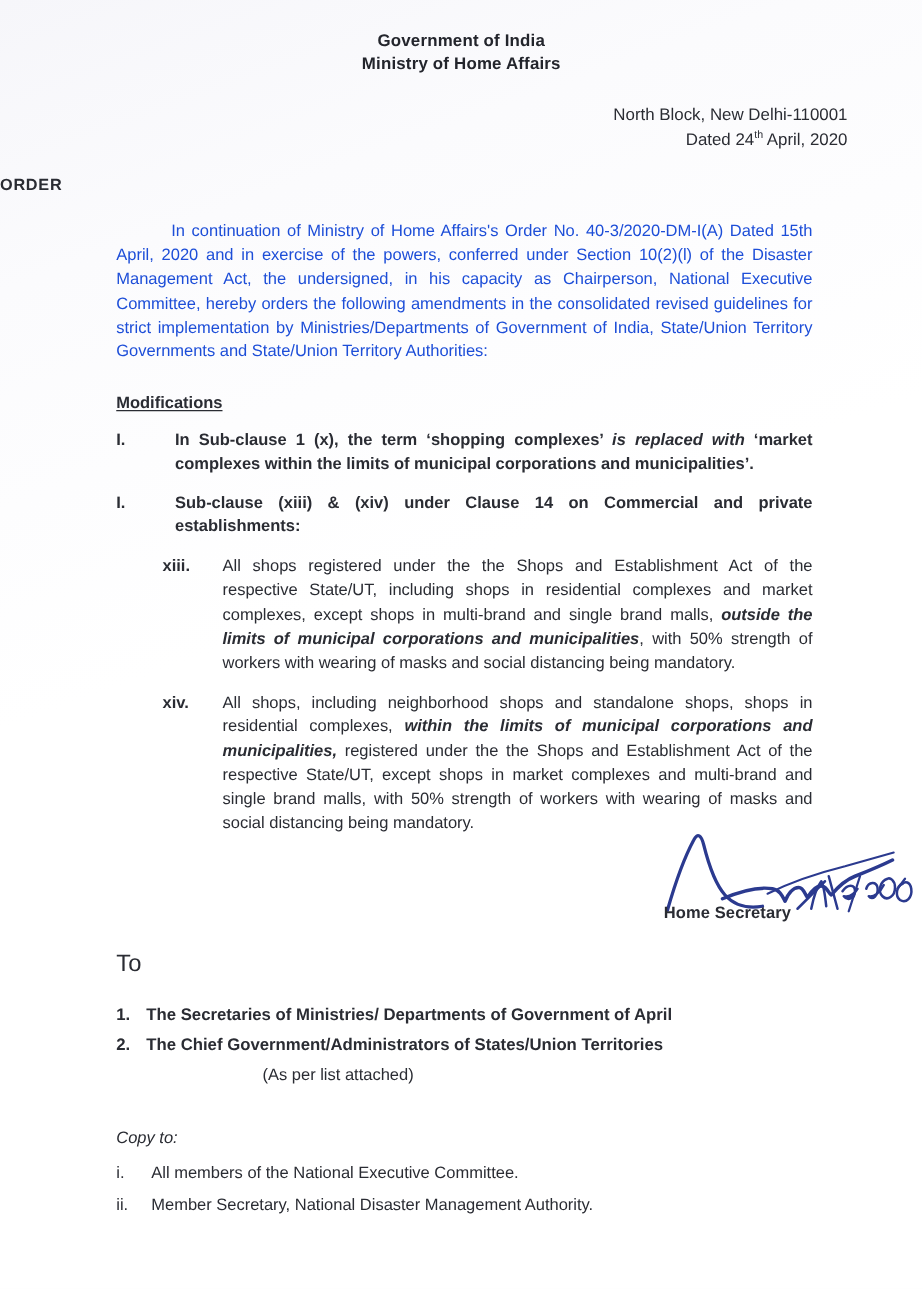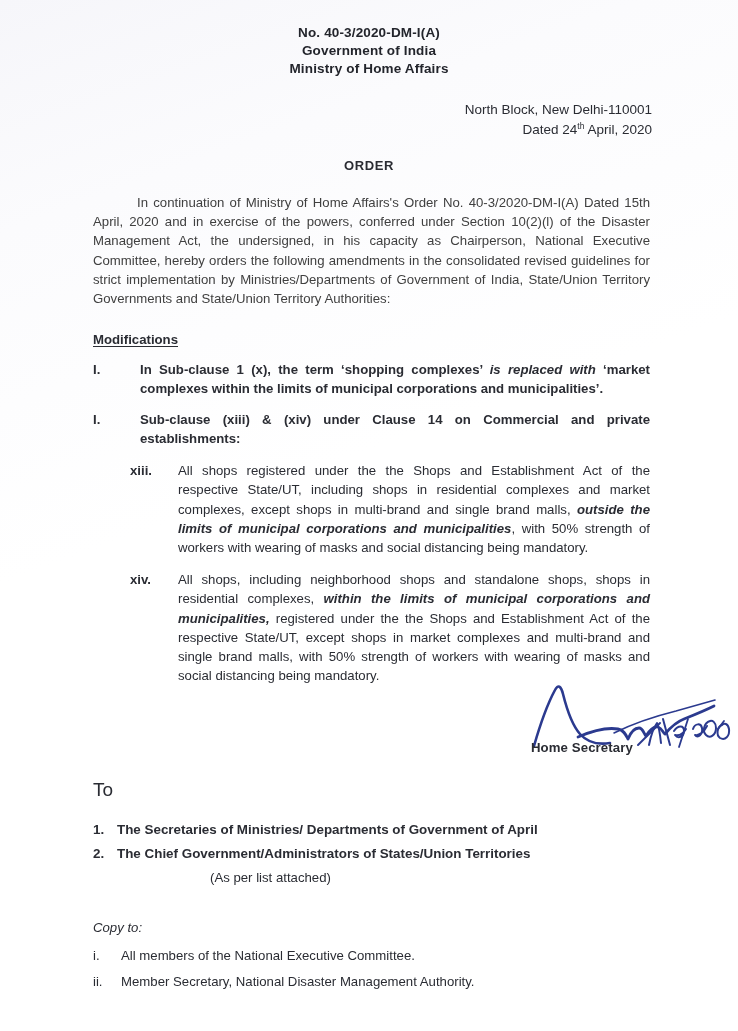--- a/index.html
+++ b/index.html
@@ -40,49 +40,48 @@
     font-size: 13.5px;
     line-height: 18px;
     letter-spacing: 0.15px;
     color: #23252c;
   }
   .doc-head div { white-space: pre; }
 
   
   .addr {
     margin-top: 22px;
-    padding-right: 86px;
+    padding-right: 60px;
     text-align: right;
     font-size: 13.5px;
     line-height: 20px;
     color: #2a2c33;
   }
   .addr sup {
     font-size: 8.5px;
     vertical-align: super;
     line-height: 0;
   }
 
   
   .order-title {
     margin-top: 18px;
-    text-align: center;
     font-weight: bold;
     font-size: 13px;
     letter-spacing: 0.6px;
   }
 
   
   .body-para {
     margin: 20px 88px 0 93px;
     font-size: 13.2px;
     line-height: 19.2px;
     text-align: justify;
     text-indent: 44px;
-    color: #404040;
+    color: #1d4ed8;
   }
 
   
   .sec-head {
     margin: 24px 0 0 93px;
     font-weight: bold;
     font-size: 13.2px;
     text-decoration: underline;
     text-underline-offset: 2px;
     display: inline-block;
@@ -201,21 +200,20 @@
   }
 </style>
 </head>
 <body>
 
 <div class="page">
   <div class="scan-tint"></div>
   <div class="content">
 
     <div class="doc-head">
-      <div>No. 40-3/2020-DM-I(A)</div>
       <div>Government of India</div>
       <div>Ministry of Home Affairs</div>
     </div>
 
     <div class="addr">
       <div>North Block, New Delhi-110001</div>
       <div><span>Dated 24</span><sup>th</sup><span> April, 2020</span></div>
     </div>
 
     <div class="order-title">ORDER</div>

